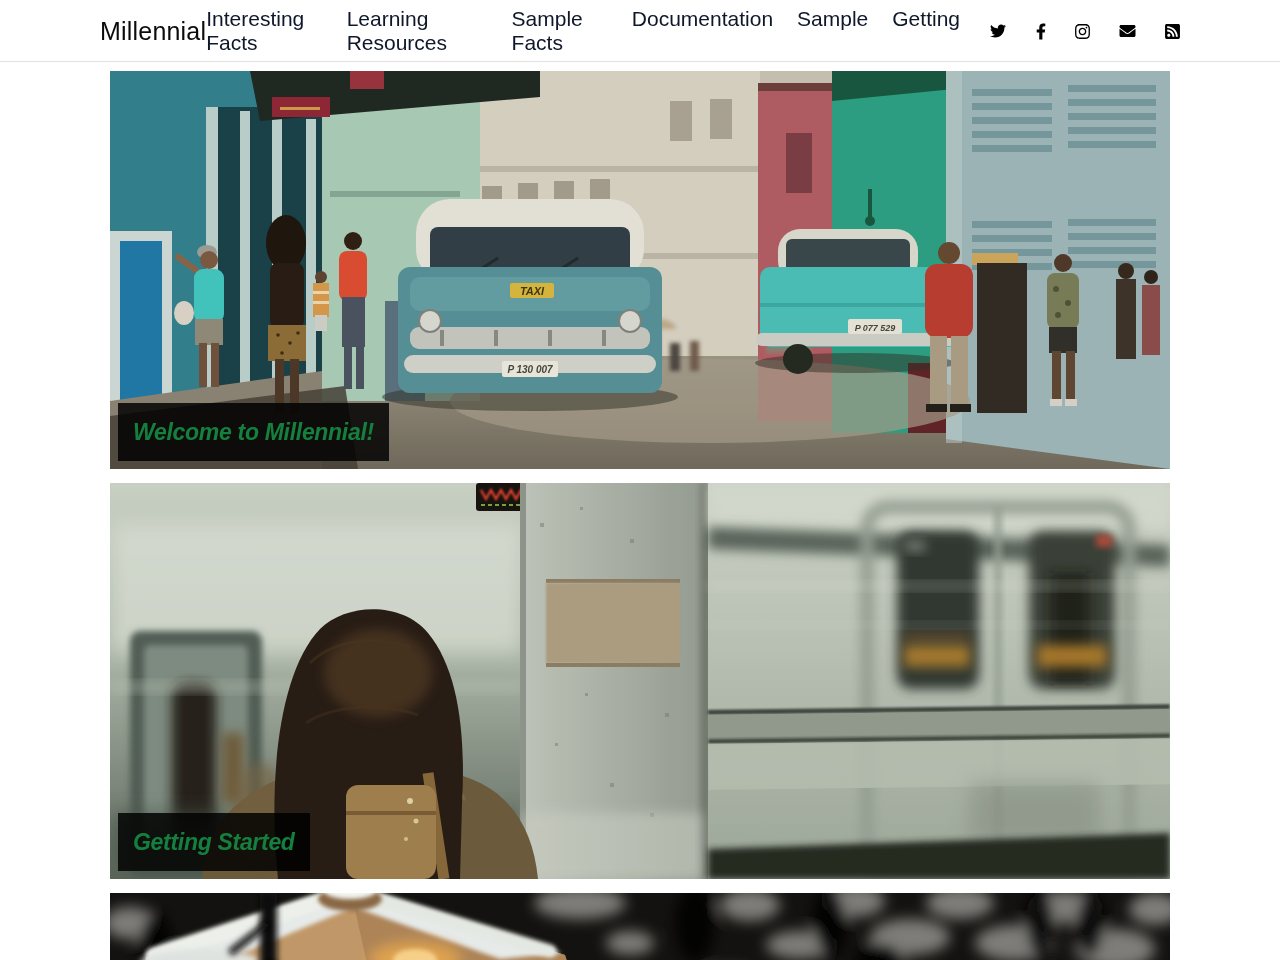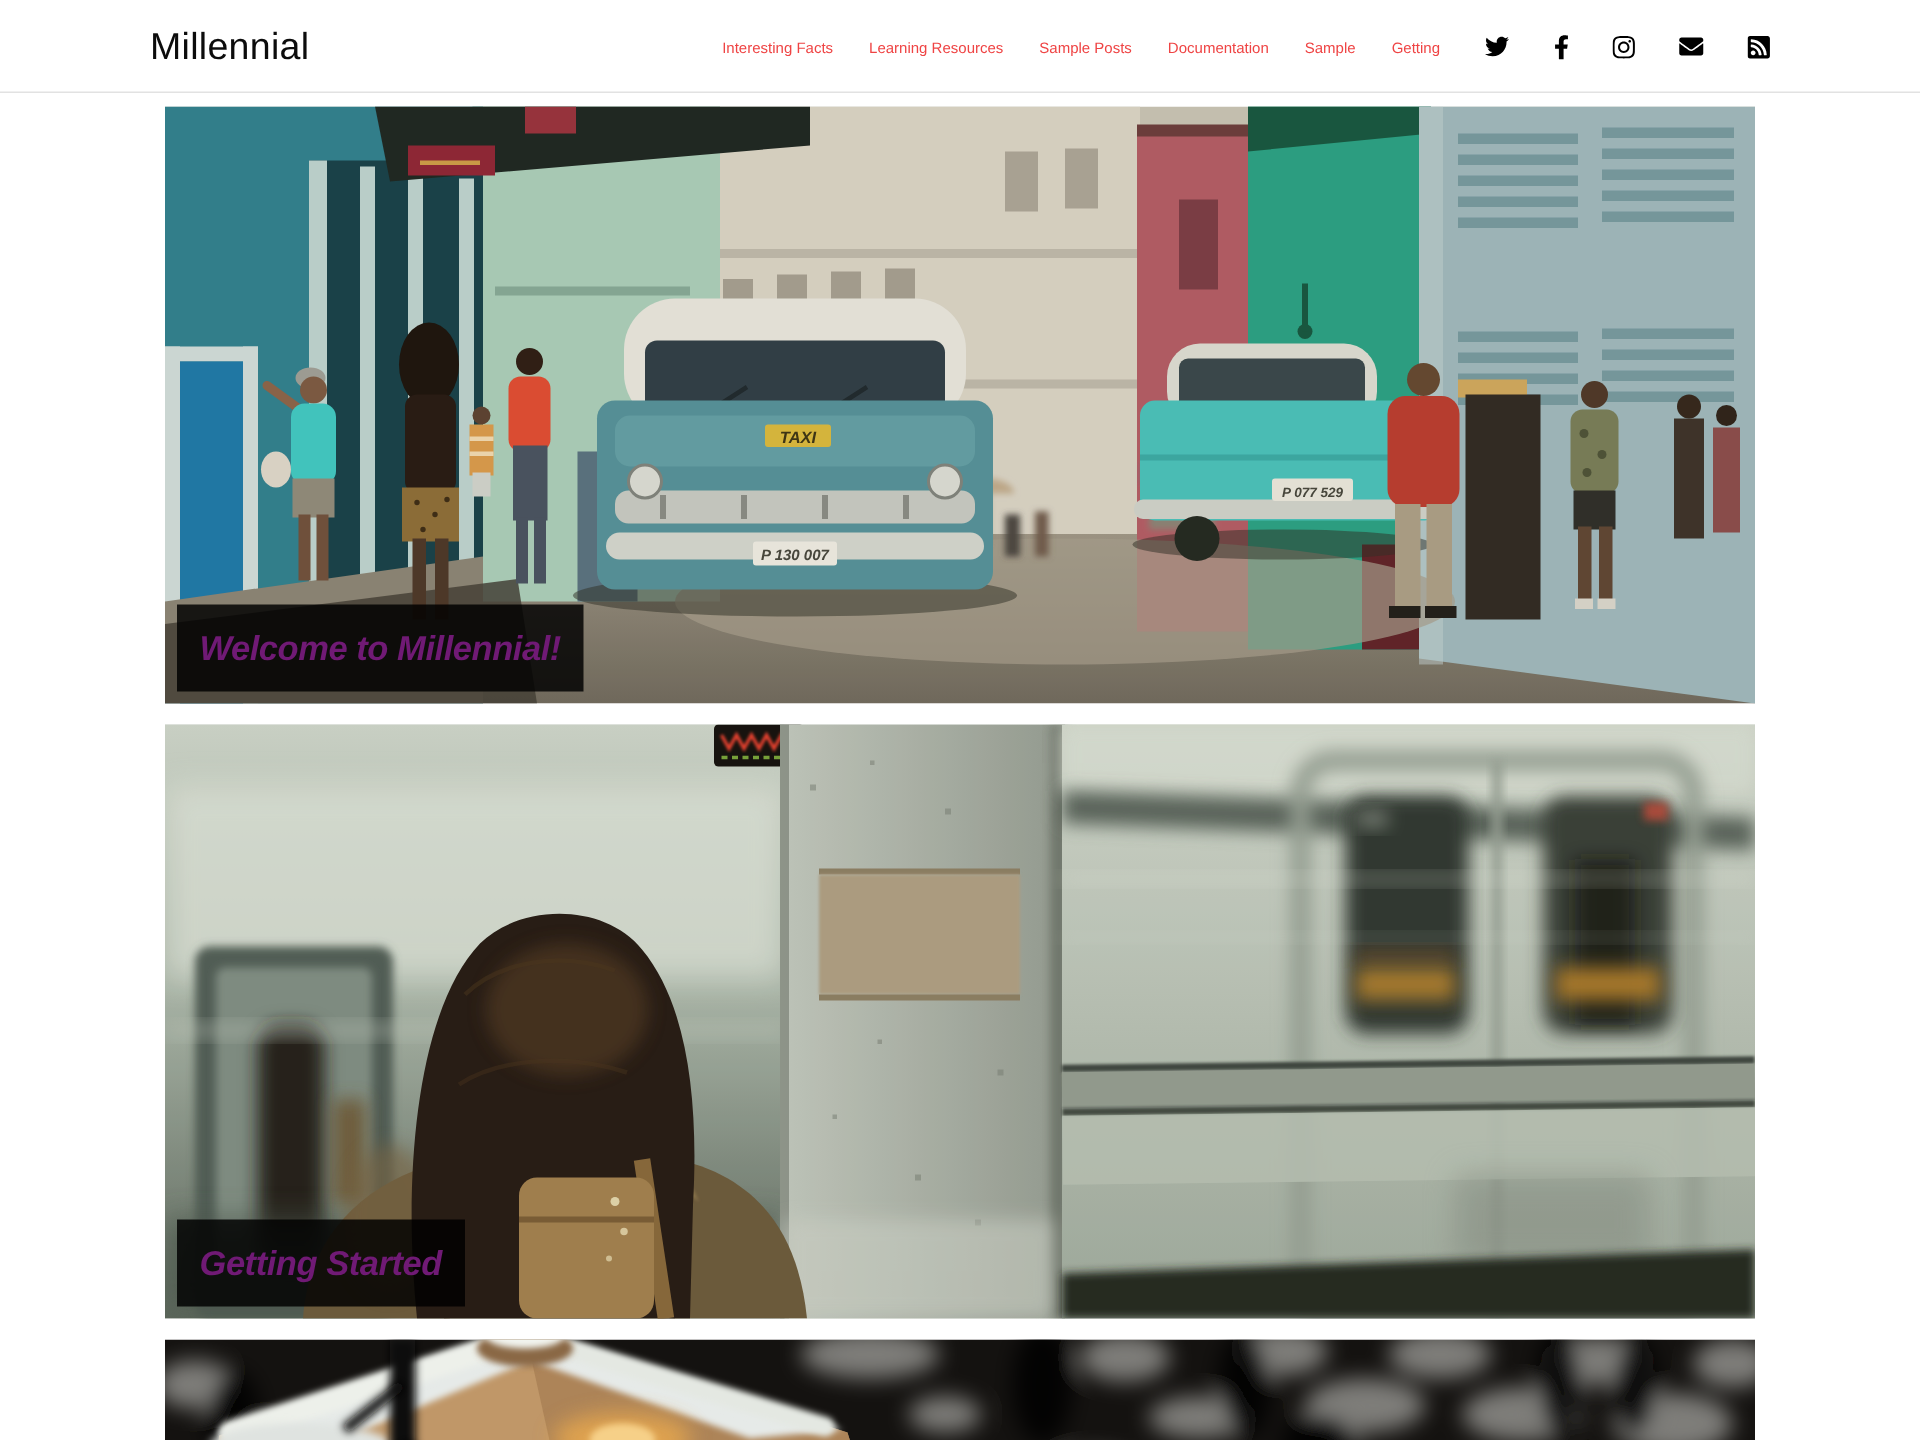--- a/index.html
+++ b/index.html
@@ -19,51 +19,51 @@
   }
   a.brand {
     font-size: 25px; font-weight: 500; color: #0c0c0c;
     text-decoration: none; letter-spacing: 0.2px;
   }
   nav.main-nav { margin-left: auto; display: flex; align-items: center; }
   ul.nav-links {
     display: flex; gap: 24px; list-style: none; margin: 0; padding: 0;
   }
   ul.nav-links a {
-    font-size: 10px; color: #ef4444; text-decoration: none;
+    font-size: 21px; color: #0f172a; text-decoration: none;
   }
   ul.social {
     display: flex; gap: 29px; align-items: center;
     list-style: none; margin: 0 0 0 29px; padding: 0;
   }
   ul.social a { display: block; line-height: 0; color: #000; }
   ul.social svg { fill: #000; display: block; }
   main.post-list { width: 1060px; margin: 9px auto 0; }
   figure.post { position: relative; width: 1060px; margin: 0 0 14px 0; padding: 0; font-style: italic; }
   figure.post svg.scene { display: block; width: 1060px; }
   a.caption {
     position: absolute; left: 8px; bottom: 8px;
-    background: rgba(0,0,0,0.83); color: #701a75;
+    background: rgba(0,0,0,0.83); color: #15803d;
     font-size: 23px; font-weight: bold; letter-spacing: -0.3px;
     line-height: 1.15; padding: 16px 15px; text-decoration: none;
     white-space: nowrap;
   }
   a.caption:empty { display: none; }
 </style>
 </head>
 <body>
 
 <header class="site-header">
   <div class="header-inner">
     <a class="brand" href="#">Millennial</a>
     <nav class="main-nav">
       <ul class="nav-links">
         <li><a href="#">Interesting Facts</a></li>
         <li><a href="#">Learning Resources</a></li>
-        <li><a href="#">Sample Posts</a></li>
+        <li><a href="#">Sample Facts</a></li>
         <li><a href="#">Documentation</a></li>
         <li><a href="#">Sample</a></li>
         <li><a href="#">Getting</a></li>
       </ul>
       <ul class="social">
         <li>
             <a href="#" aria-label="twitter-icon">
           <svg width="18" height="16" viewBox="0 0 512 512">
                 <path d="M459.37 151.716c.325 4.548.325 9.097.325 13.645 0 138.72-105.583 298.558-298.558 298.558-59.452 0-114.68-17.219-161.137-47.106 8.447.974 16.568 1.299 25.34 1.299 49.055 0 94.213-16.568 130.274-44.832-46.132-.975-84.792-31.188-98.112-72.772 6.498.974 12.995 1.624 19.818 1.624 9.421 0 18.843-1.3 27.614-3.573-48.081-9.747-84.143-51.98-84.143-102.985v-1.299c13.969 7.797 30.214 12.67 47.431 13.319-28.264-18.843-46.781-51.005-46.781-87.391 0-19.492 5.197-37.36 14.294-52.954 51.655 63.675 129.3 105.258 216.365 109.807-1.624-7.797-2.599-15.918-2.599-24.04 0-57.828 46.782-104.934 104.934-104.934 30.213 0 57.502 12.67 76.67 33.137 23.715-4.548 46.456-13.32 66.599-25.34-7.798 24.366-24.366 44.833-46.132 57.827 21.117-2.273 41.584-8.122 60.426-16.243-14.292 20.791-32.161 39.308-52.628 54.253z"></path>
               </svg>

